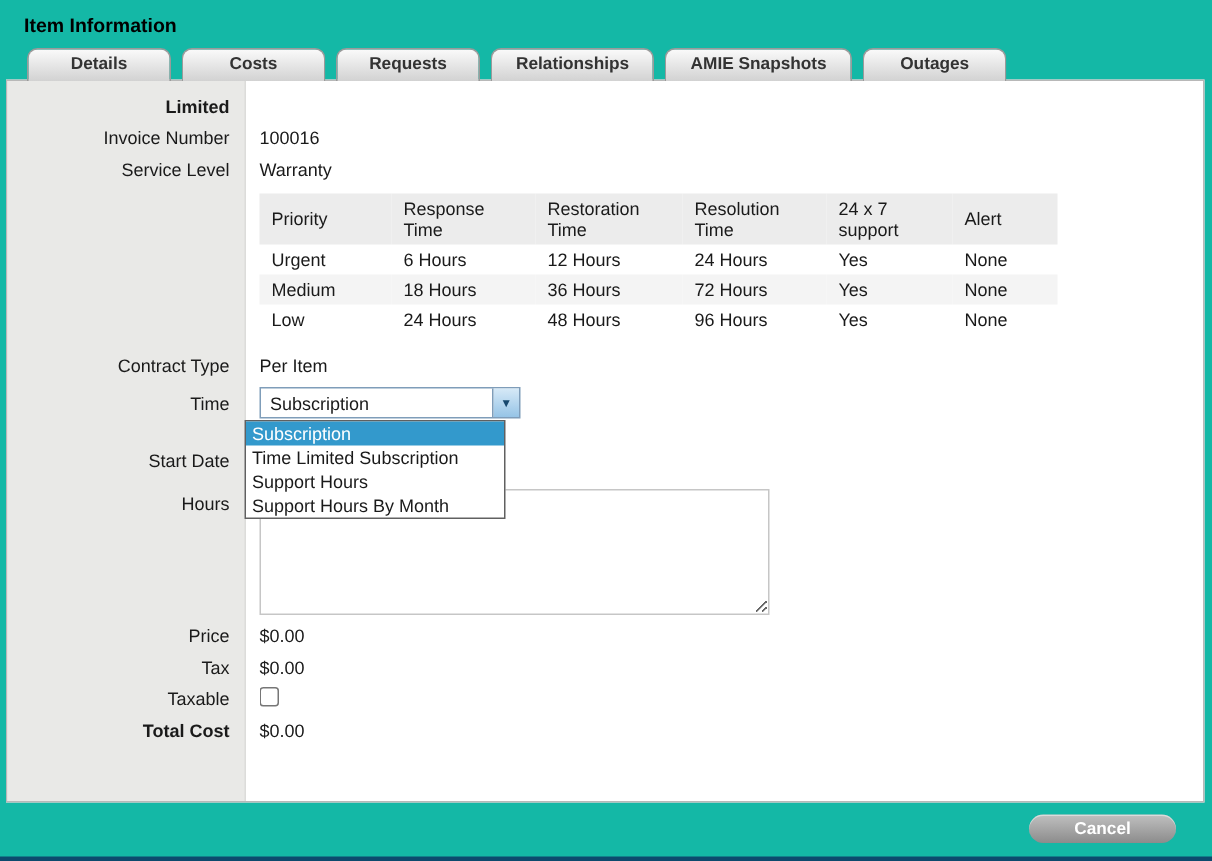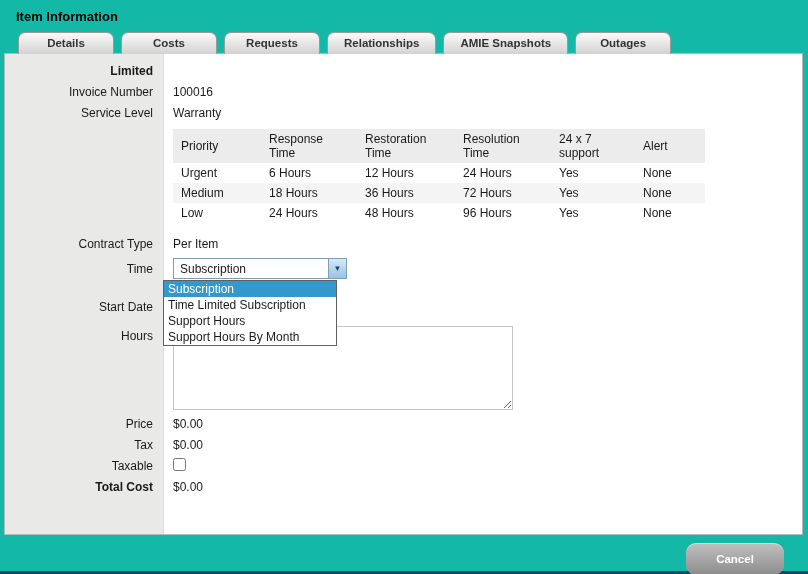--- a/index.html
+++ b/index.html
@@ -153,21 +153,21 @@
   }
   
   .footer {
     display: flex;
     justify-content: flex-end;
     gap: 12px;
     padding: 8px 24px 0 0;
   }
   .pill-btn {
     min-width: 98px;
-    height: 32px;
+    height: 19px;
     border: none;
     border-radius: 10px;
     background: linear-gradient(#c0c0c0, #8c8c8c);
     box-shadow: inset 0 1px 0 rgba(255,255,255,0.45);
     color: #fff;
     font-weight: bold;
     font-size: 11.5px;
     font-family: "Liberation Sans", sans-serif;
     cursor: pointer;
   }

